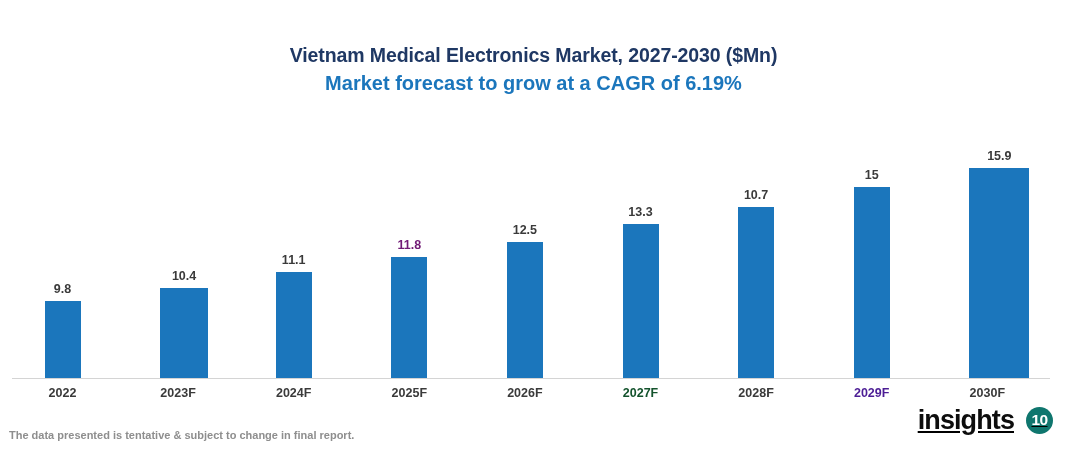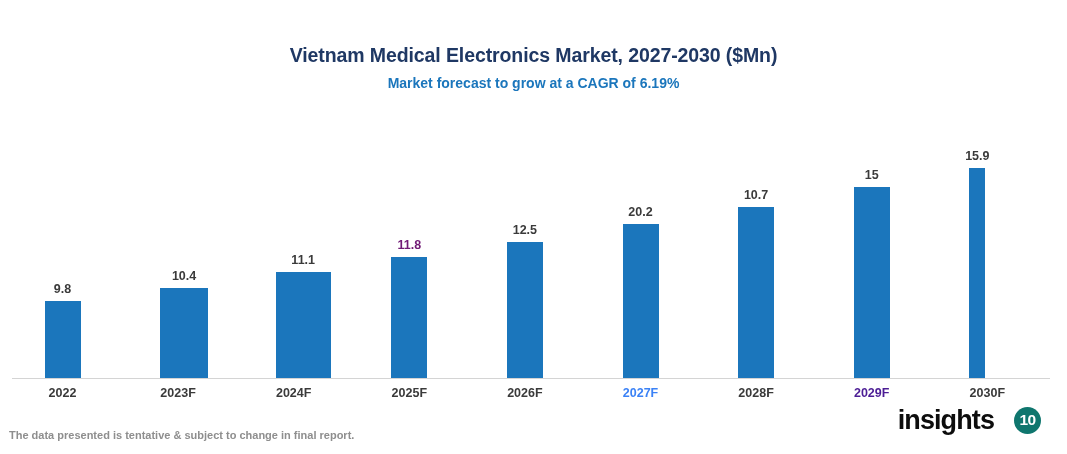--- a/index.html
+++ b/index.html
@@ -32,21 +32,21 @@
   }
   .chart-title {
     font-size: 19.5px;
     font-weight: bold;
     color: #1f3864;
     letter-spacing: -0.1px;
     line-height: 24px;
     white-space: nowrap;
   }
   .chart-subtitle {
-    font-size: 14px;
+    font-size: 20px;
     font-weight: bold;
     color: #1b76bc;
     line-height: 20px;
     margin-top: 6px;
     white-space: nowrap;
   }
 
   
   .plot {
     position: absolute;
@@ -103,25 +103,26 @@
     position: absolute;
     left: 9px;
     top: 429px;
     font-size: 11px;
     font-weight: bold;
     color: #8e8e8e;
     white-space: nowrap;
   }
   .logo {
     position: absolute;
-    right: 26px;
+    right: 14px;
     top: 406px;
     display: flex;
     align-items: center;
-    gap: 20px;
+    gap: 12px;
+    text-decoration: underline;
   }
   .logo-word {
     font-size: 27px;
     font-weight: bold;
     color: #0d0d0d;
     letter-spacing: -0.9px;
     line-height: 28px;
   }
   .logo-badge {
     width: 27px;
@@ -152,51 +153,51 @@
   <div class="bar-group" style="left: 44.5px; width: 36px; bottom: 76px; height: 77.3677px;">
         <div class="bar" style="height: 77.3677px; background: rgb(27, 118, 188);"></div>
         <div class="bar-value" style="bottom: 82.3677px; color: rgb(58, 58, 58);">9.8</div>
       </div>
       <div class="cat-label" style="left: 62.5px; color: rgb(58, 58, 58);">2022</div>
       <div class="bar-group" style="left: 160.1px; width: 48px; bottom: 76px; height: 90.4439px;">
         <div class="bar" style="height: 90.4439px; background: rgb(27, 118, 188);"></div>
         <div class="bar-value" style="bottom: 95.4439px; color: rgb(58, 58, 58);">10.4</div>
       </div>
       <div class="cat-label" style="left: 178.1px; color: rgb(58, 58, 58);">2023F</div>
-      <div class="bar-group" style="left: 275.7px; width: 55px; bottom: 76px; height: 105.7px;">
+      <div class="bar-group" style="left: 275.7px; width: 36px; bottom: 76px; height: 105.7px;">
         <div class="bar" style="height: 105.7px; background: rgb(27, 118, 188);"></div>
         <div class="bar-value" style="bottom: 110.7px; color: rgb(58, 58, 58);">11.1</div>
       </div>
       <div class="cat-label" style="left: 293.7px; color: rgb(58, 58, 58);">2024F</div>
       <div class="bar-group" style="left: 391.3px; width: 36px; bottom: 76px; height: 120.955px;">
         <div class="bar" style="height: 120.955px; background: rgb(27, 118, 188);"></div>
         <div class="bar-value" style="bottom: 125.955px; color: #701a75;">11.8</div>
       </div>
       <div class="cat-label" style="left: 409.3px; color: rgb(58, 58, 58);">2025F</div>
       <div class="bar-group" style="left: 506.9px; width: 36px; bottom: 76px; height: 136.211px;">
         <div class="bar" style="height: 136.211px; background: rgb(27, 118, 188);"></div>
         <div class="bar-value" style="bottom: 141.211px; color: rgb(58, 58, 58);">12.5</div>
       </div>
       <div class="cat-label" style="left: 524.9px; color: rgb(58, 58, 58);">2026F</div>
       <div class="bar-group" style="left: 622.5px; width: 36px; bottom: 76px; height: 153.646px;">
         <div class="bar" style="height: 153.646px; background: rgb(27, 118, 188);"></div>
-        <div class="bar-value" style="bottom: 158.646px; color: rgb(58, 58, 58);">20.2</div>
-      </div>
-      <div class="cat-label" style="left: 640.5px; color: #3b82f6;">2027F</div>
+        <div class="bar-value" style="bottom: 158.646px; color: rgb(58, 58, 58);">13.3</div>
+      </div>
+      <div class="cat-label" style="left: 640.5px; color: #14532d;">2027F</div>
       <div class="bar-group" style="left: 738.1px; width: 36px; bottom: 76px; height: 171.081px;">
         <div class="bar" style="height: 171.081px; background: rgb(27, 118, 188);"></div>
         <div class="bar-value" style="bottom: 176.081px; color: rgb(58, 58, 58);">10.7</div>
       </div>
       <div class="cat-label" style="left: 756.1px; color: rgb(58, 58, 58);">2028F</div>
       <div class="bar-group" style="left: 853.7px; width: 36px; bottom: 76px; height: 190.695px;">
         <div class="bar" style="height: 190.695px; background: rgb(27, 118, 188);"></div>
         <div class="bar-value" style="bottom: 195.695px; color: rgb(58, 58, 58);">15</div>
       </div>
       <div class="cat-label" style="left: 871.7px; color: #4c1d95;">2029F</div>
-      <div class="bar-group" style="left: 969.3px; width: 16px; bottom: 76px; height: 210.309px;">
+      <div class="bar-group" style="left: 969.3px; width: 60px; bottom: 76px; height: 210.309px;">
         <div class="bar" style="height: 210.309px; background: rgb(27, 118, 188);"></div>
         <div class="bar-value" style="bottom: 215.309px; color: rgb(58, 58, 58);">15.9</div>
       </div>
       <div class="cat-label" style="left: 987.3px; color: rgb(58, 58, 58);">2030F</div>
     </div>
 
   <div class="disclaimer">The data presented is tentative &amp; subject to change in final report.</div>
 
   <div class="logo">
     <span class="logo-word">insights</span>

